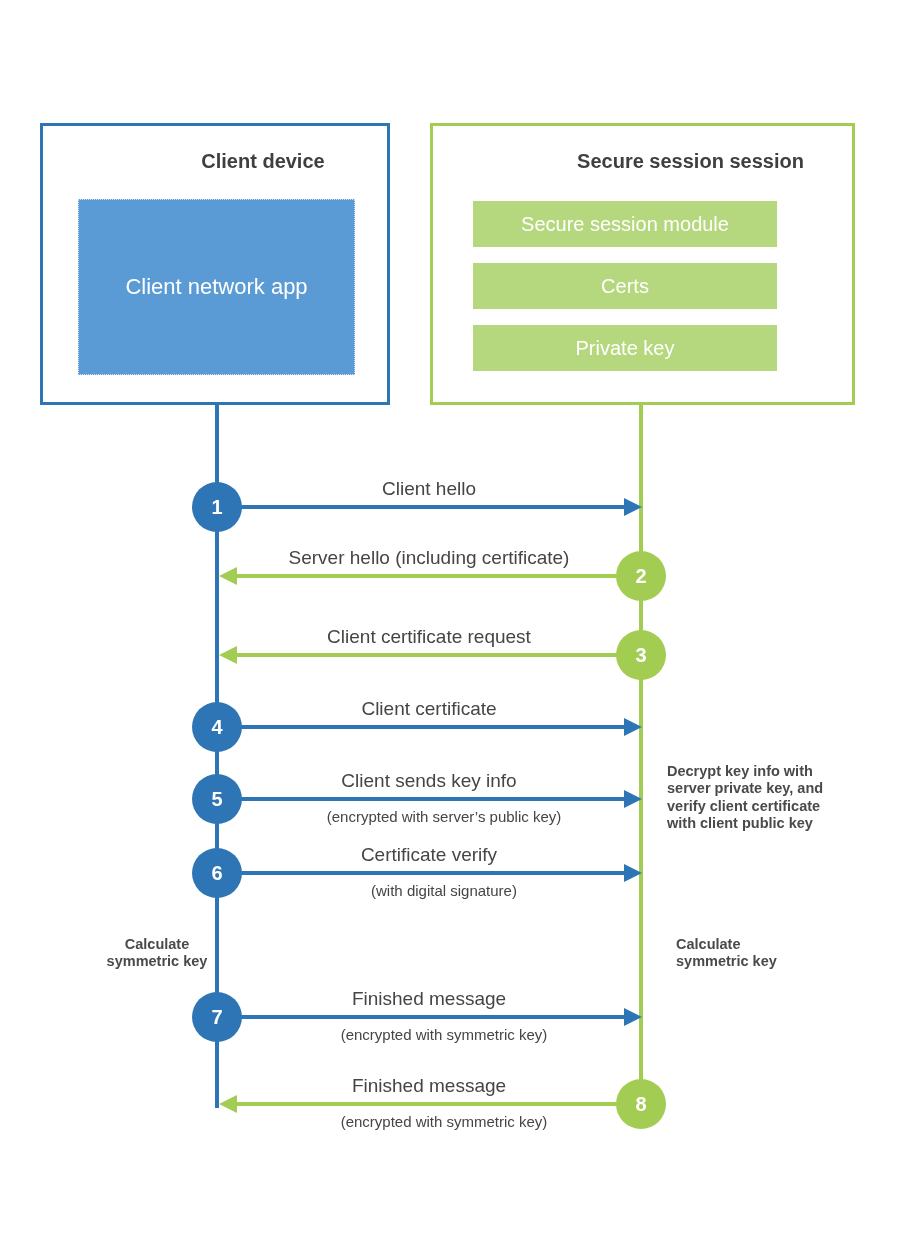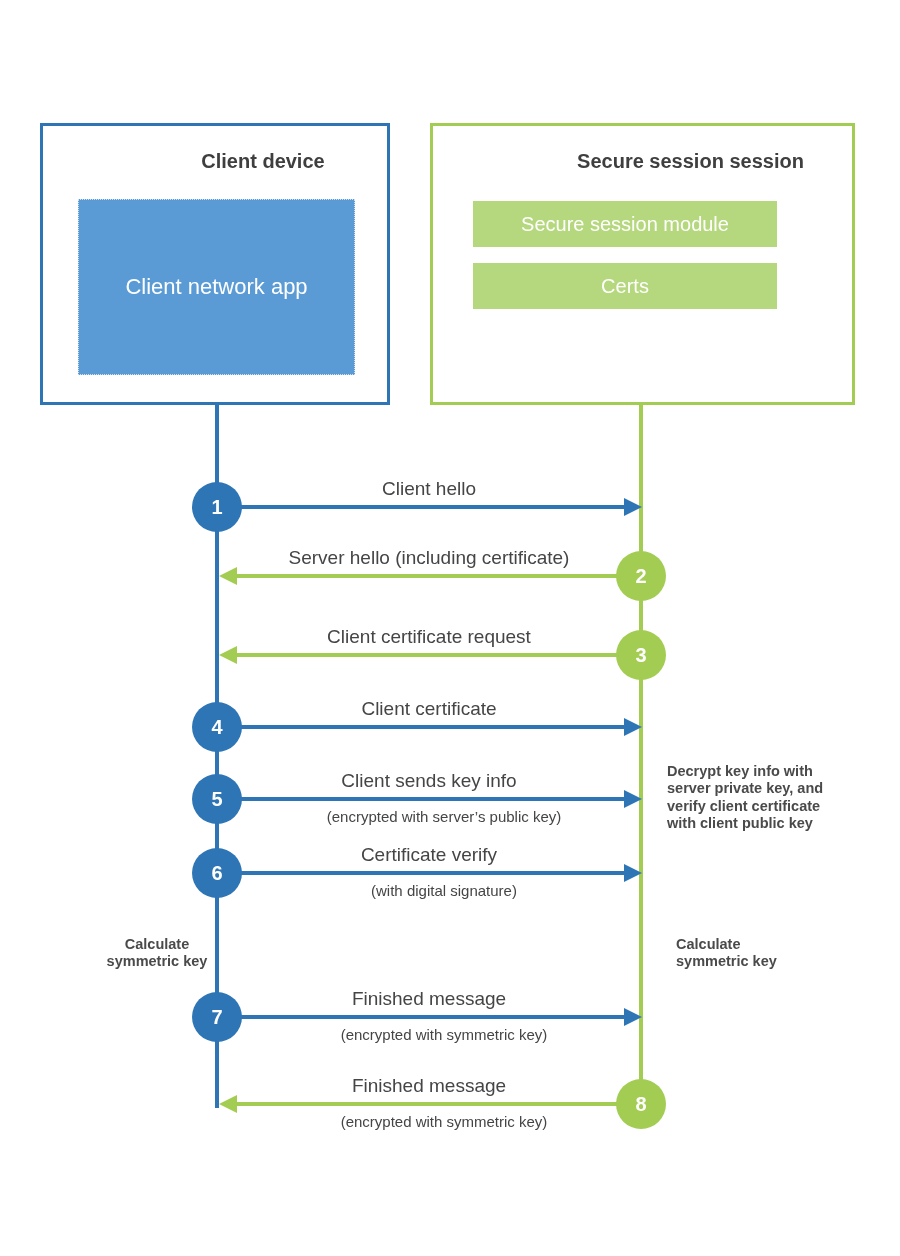--- a/index.html
+++ b/index.html
@@ -67,20 +67,21 @@
     <div class="abs actor-title">Client device</div>
     <div class="abs app-box">
       <span>Client network app</span>
     </div>
   </div>
 
   <div class="abs actor-box server-box">
     <div class="abs actor-title">Secure session session</div>
     <div class="abs bar" style="top:75px;">Secure session module</div>
     <div class="abs bar" style="top:137px;">Certs</div>
+    <div class="abs bar" style="top:199px;">Private key</div>
   </div>
 
   <div class="abs lifeline blue"></div>
   <div class="abs lifeline green"></div>
 
   <div>
     <div class="abs msg-label" style="top:478px;">Client hello</div>
     <div class="abs shaft blue" style="left:217px;top:505px;width:407px;"></div>
     <div class="abs head right" style="left:624px;top:498px;"></div>
     <div class="abs circle blue" style="left:192px;top:482px;">1</div>

